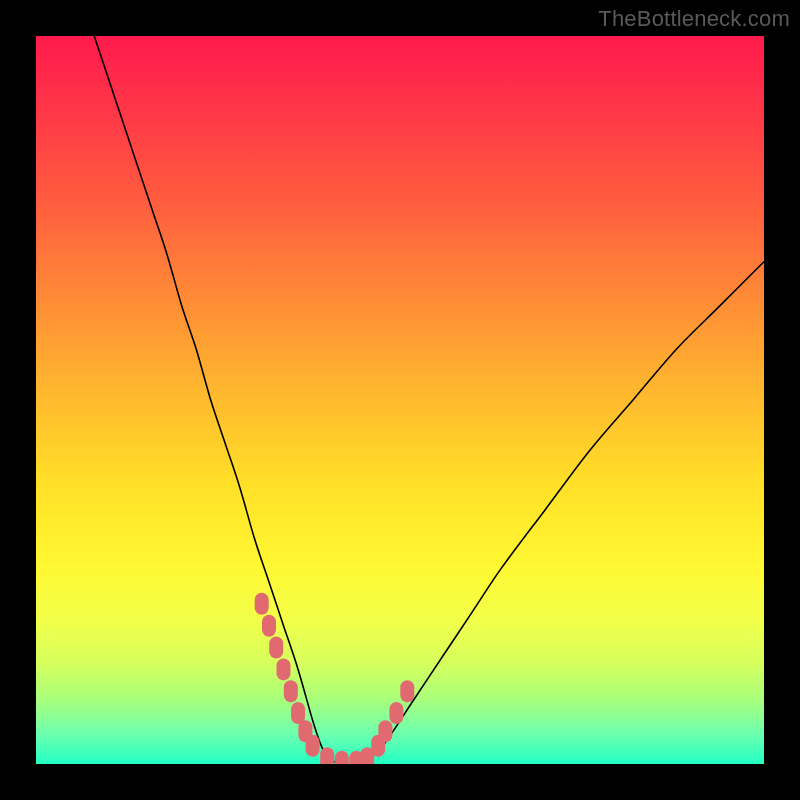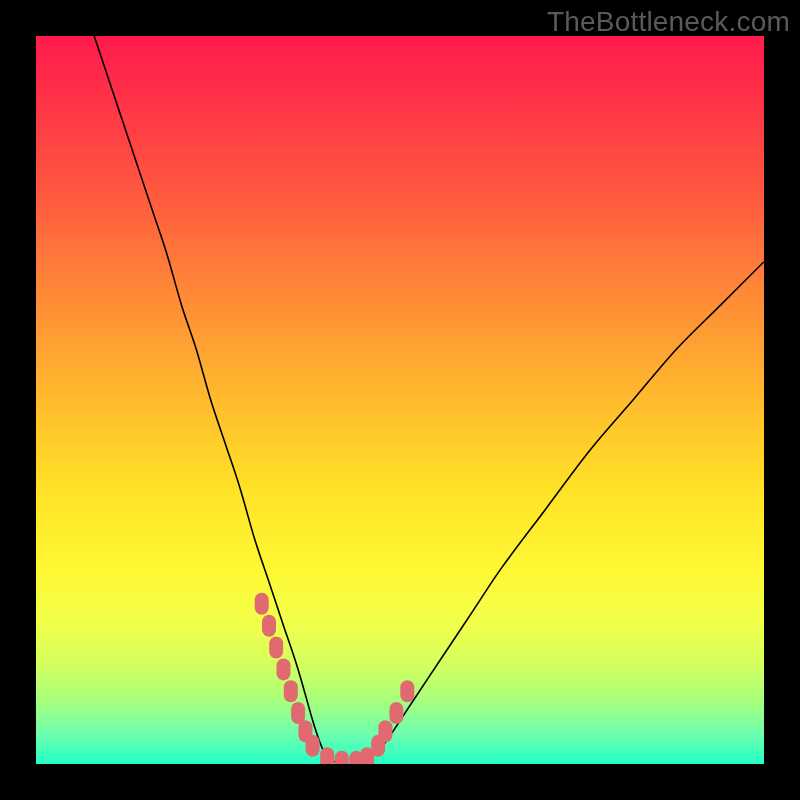--- a/index.html
+++ b/index.html
@@ -40,21 +40,21 @@
       #aaff7a 91%,
       #6cffb0 96%,
       #22ffc4 100%
     );
   }
   .attribution {
     position: absolute;
     top: 6px;
     right: 10px;
     color: #5a5a5a;
-    font-size: 28px;
+    font-size: 22px;
     letter-spacing: 0.2px;
     user-select: none;
   }
   svg.overlay {
     position: absolute;
     left: 0;
     top: 0;
     width: 728px;
     height: 728px;
   }

